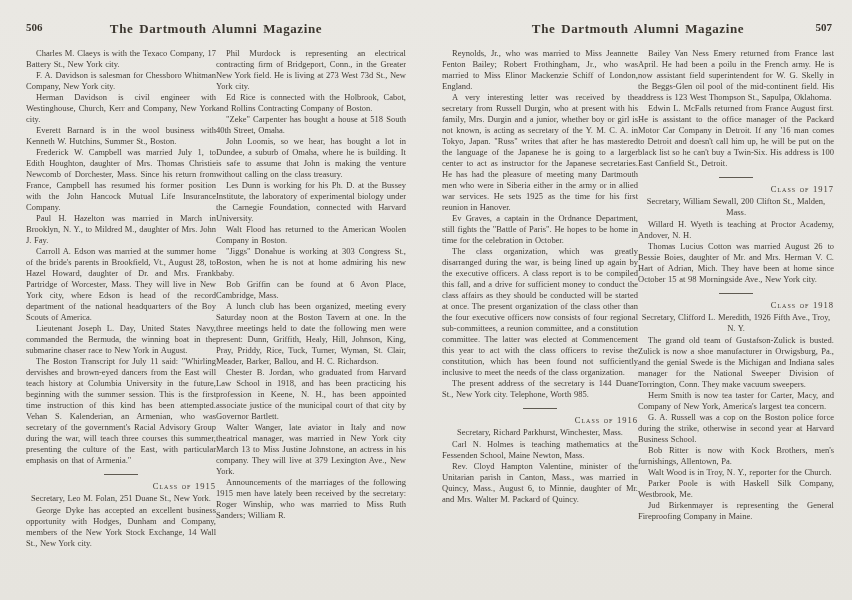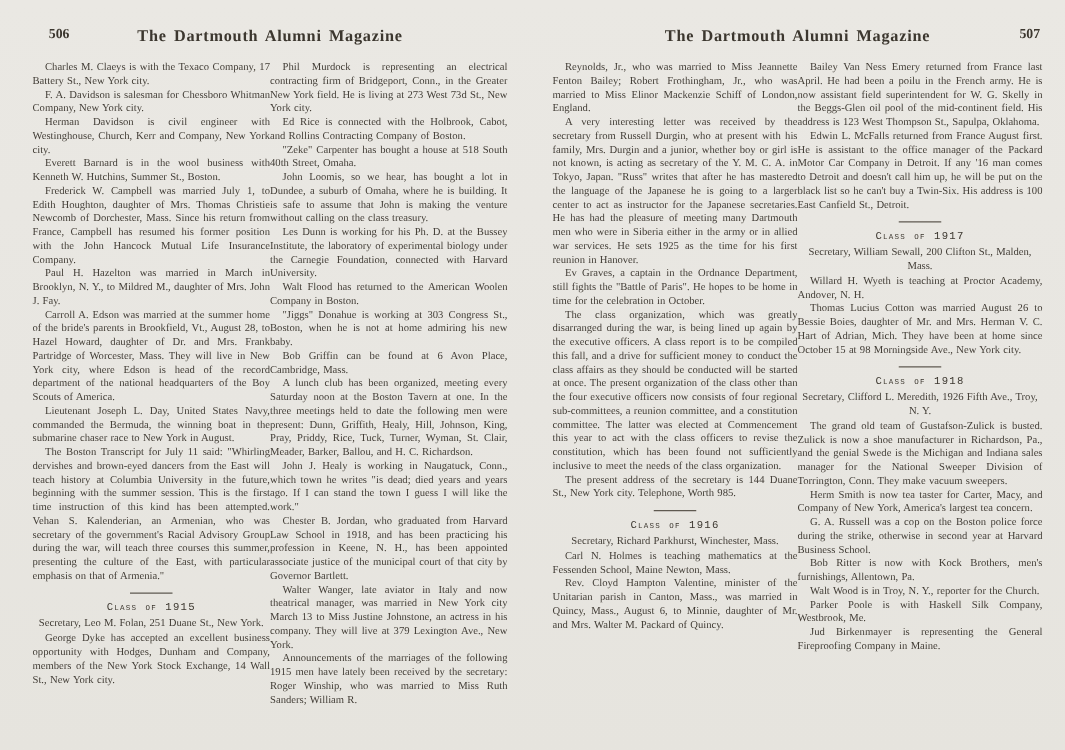--- a/index.html
+++ b/index.html
@@ -39,49 +39,48 @@
     color: #3c372f;
     word-spacing: 2px;
   }
   .page-number {
     position: absolute;
     top: 0;
     font-size: 11px;
     font-weight: bold;
     color: #3c372f;
   }
-  .page-number.pn-left  { left: 13px; }
+  .page-number.pn-left  { left: 0; }
   .page-number.pn-right { right: 2px; }
   .columns {
     display: flex;
     margin-top: 9px;
     height: 548px;
     overflow: hidden;
   }
   .col {
     flex: 1;
     overflow: hidden;
   }
   .col p {
     margin: 0;
     font-size: 8.5px;
     line-height: 11px;
     text-align: justify;
     text-indent: 10px;
     word-spacing: 0.5px;
   }
   .col p.heading {
-    text-align: center;
+    text-align: right;
     text-indent: 0;
     font-variant: small-caps;
     letter-spacing: 1px;
     margin-top: 4px;
     margin-bottom: 1px;
     color: #3c372f;
-    font-family: Liberation Mono, monospace;
   }
   .col p.secretary {
     text-align: center;
     text-indent: 0;
     margin-bottom: 1px;
   }
   .divider {
     width: 34px;
     height: 0;
     border-top: 1px solid #5f5a51;
@@ -117,21 +116,20 @@
       <div class="col">
           <p class="body">Phil Murdock is representing an electrical contracting firm of Bridgeport, Conn., in the Greater New York field. He is living at 273 West 73d St., New York city.</p>
           <p class="body">Ed Rice is connected with the Holbrook, Cabot, and Rollins Contracting Company of Boston.</p>
           <p class="body">"Zeke" Carpenter has bought a house at 518 South 40th Street, Omaha.</p>
           <p class="body">John Loomis, so we hear, has bought a lot in Dundee, a suburb of Omaha, where he is building. It is safe to assume that John is making the venture without calling on the class treasury.</p>
           <p class="body">Les Dunn is working for his Ph. D. at the Bussey Institute, the laboratory of experimental biology under the Carnegie Foundation, connected with Harvard University.</p>
           <p class="body">Walt Flood has returned to the American Woolen Company in Boston.</p>
           <p class="body">"Jiggs" Donahue is working at 303 Congress St., Boston, when he is not at home admiring his new baby.</p>
           <p class="body">Bob Griffin can be found at 6 Avon Place, Cambridge, Mass.</p>
           <p class="body">A lunch club has been organized, meeting every Saturday noon at the Boston Tavern at one. In the three meetings held to date the following men were present: Dunn, Griffith, Healy, Hill, Johnson, King, Pray, Priddy, Rice, Tuck, Turner, Wyman, St. Clair, Meader, Barker, Ballou, and H. C. Richardson.</p>
-          <p class="body">John J. Healy is working in Naugatuck, Conn., which town he writes "is dead; died years and years ago. If I can stand the town I guess I will like the work."</p>
           <p class="body">Chester B. Jordan, who graduated from Harvard Law School in 1918, and has been practicing his profession in Keene, N. H., has been appointed associate justice of the municipal court of that city by Governor Bartlett.</p>
           <p class="body">Walter Wanger, late aviator in Italy and now theatrical manager, was married in New York city March 13 to Miss Justine Johnstone, an actress in his company. They will live at 379 Lexington Ave., New York.</p>
           <p class="body">Announcements of the marriages of the following 1915 men have lately been received by the secretary: Roger Winship, who was married to Miss Ruth Sanders; William R.</p>
         </div>
     </div>
   </div>
 
   <div class="page page-right">
     <div class="page-header">
       <span class="masthead">The Dartmouth Alumni Magazine</span>
@@ -154,21 +152,21 @@
           <p class="body">Bailey Van Ness Emery returned from France last April. He had been a poilu in the French army. He is now assistant field superintendent for W. G. Skelly in the Beggs-Glen oil pool of the mid-continent field. His address is 123 West Thompson St., Sapulpa, Oklahoma.</p>
           <p class="body">Edwin L. McFalls returned from France August first. He is assistant to the office manager of the Packard Motor Car Company in Detroit. If any '16 man comes to Detroit and doesn't call him up, he will be put on the black list so he can't buy a Twin-Six. His address is 100 East Canfield St., Detroit.</p>
           <div class="divider"></div>
           <p class="heading">Class of 1917</p>
           <p class="secretary">Secretary, William Sewall, 200 Clifton St., Malden, Mass.</p>
           <p class="body">Willard H. Wyeth is teaching at Proctor Academy, Andover, N. H.</p>
           <p class="body">Thomas Lucius Cotton was married August 26 to Bessie Boies, daughter of Mr. and Mrs. Herman V. C. Hart of Adrian, Mich. They have been at home since October 15 at 98 Morningside Ave., New York city.</p>
           <div class="divider"></div>
           <p class="heading">Class of 1918</p>
           <p class="secretary">Secretary, Clifford L. Meredith, 1926 Fifth Ave., Troy, N. Y.</p>
-          <p class="body">The grand old team of Gustafson-Zulick is busted. Zulick is now a shoe manufacturer in Richardson, Pa., and the genial Swede is the Michigan and Indiana sales manager for the National Sweeper Division of Torrington, Conn. They make vacuum sweepers.</p>
+          <p class="body">The grand old team of Gustafson-Zulick is busted. Zulick is now a shoe manufacturer in Orwigsburg, Pa., and the genial Swede is the Michigan and Indiana sales manager for the National Sweeper Division of Torrington, Conn. They make vacuum sweepers.</p>
           <p class="body">Herm Smith is now tea taster for Carter, Macy, and Company of New York, America's largest tea concern.</p>
           <p class="body">G. A. Russell was a cop on the Boston police force during the strike, otherwise in second year at Harvard Business School.</p>
           <p class="body">Bob Ritter is now with Kock Brothers, men's furnishings, Allentown, Pa.</p>
           <p class="body">Walt Wood is in Troy, N. Y., reporter for the Church.</p>
           <p class="body">Parker Poole is with Haskell Silk Company, Westbrook, Me.</p>
           <p class="body">Jud Birkenmayer is representing the General Fireproofing Company in Maine.</p>
         </div>
     </div>
   </div>
 

